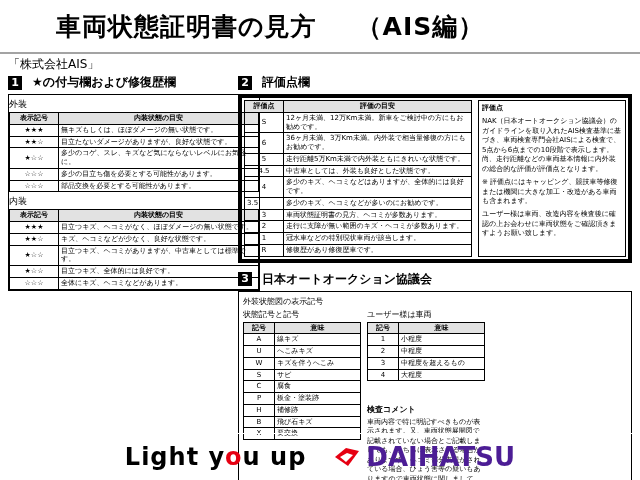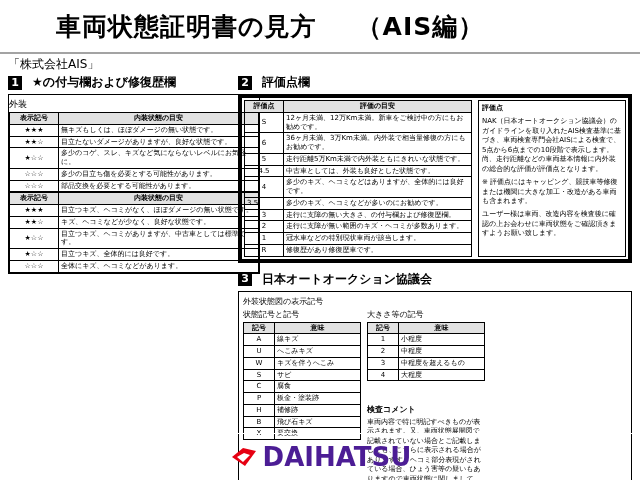--- a/index.html
+++ b/index.html
@@ -131,20 +131,21 @@
           <td class="c-star">☆☆☆</td>
           <td>多少の目立ち傷を必要とする可能性があります。</td>
         </tr>
         <tr>
           <td class="c-star">☆☆☆</td>
           <td>部品交換を必要とする可能性があります。</td>
         </tr>
       </tbody>
         </table>
 
+      <div class="sub-label">内装</div>
       <table class="grid">
         <tbody>
             <tr>
           <th class="c-star">表示記号</th>
           <th>内装状態の目安</th>
         </tr>
         <tr>
           <td class="c-star">★★★</td>
           <td>目立つキズ、ヘコミがなく、ほぼダメージの無い状態です。</td>
         </tr>
@@ -204,21 +205,21 @@
               <tr>
                 <td style="text-align:center">4</td>
                 <td>多少のキズ、ヘコミなどはありますが、全体的には良好です。</td>
               </tr>
               <tr>
                 <td style="text-align:left">3.5</td>
                 <td>多少のキズ、ヘコミなどが多いのにお勧めです。</td>
               </tr>
               <tr>
                 <td style="text-align:center">3</td>
-                <td>走行に支障の無い大きさ、の付与欄および修復歴欄。</td>
+                <td>車両状態証明書の見方、ヘコミが多数あります。</td>
               </tr>
               <tr>
                 <td style="text-align:center">2</td>
                 <td>走行に支障が無い範囲のキズ・ヘコミが多数あります。</td>
               </tr>
               <tr>
                 <td style="text-align:center">1</td>
                 <td>冠水車などの特別現状車両が該当します。</td>
               </tr>
               <tr>
@@ -290,21 +291,21 @@
               </tr>
               <tr>
                 <td>X</td>
                 <td>要交換</td>
               </tr>
             </tbody>
               </table>
           </div>
 
           <div class="sym-right">
-            <div class="sym-label">大きさ等の記号</div>
+            <div class="sym-label">ユーザー様は車両</div>
             <table class="grid">
               <tbody>
                   <tr>
                 <th>記号</th>
                 <th>意味</th>
               </tr>
               <tr>
                 <td>1</td>
                 <td>小程度</td>
               </tr>
@@ -330,20 +331,21 @@
           </div>
 
           <div class="comment-box"></div>
         </div>
       </div>
     </div>
   </div>
 
   <div class="footer">
     <div class="footer-inner">
+      <div class="lightyouup"><span>Light y</span><span class="u">o</span><span>u up</span></div>
       <div style="display:flex;align-items:center">
         <span class="dmark">
           <svg width="30" height="24" viewBox="0 0 30 24">
             <path d="M3 12 L14 3 L27 6 L16 21 Z" fill="#e60012"></path>
             <path d="M8 12 L15 8 L21 10 L14 17 Z" fill="#ffffff"></path>
           </svg>
         </span>
         <span class="daihatsu">DAIHATSU</span>
       </div>
     </div>

